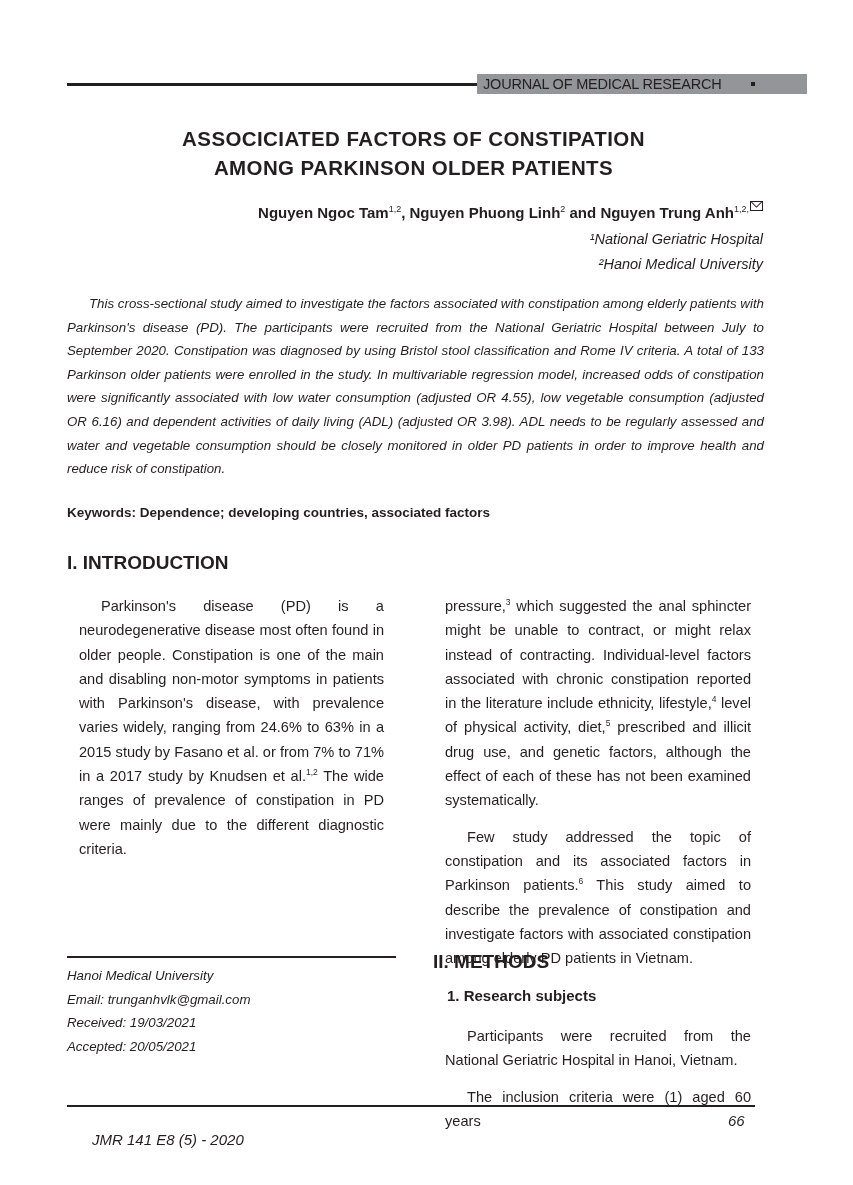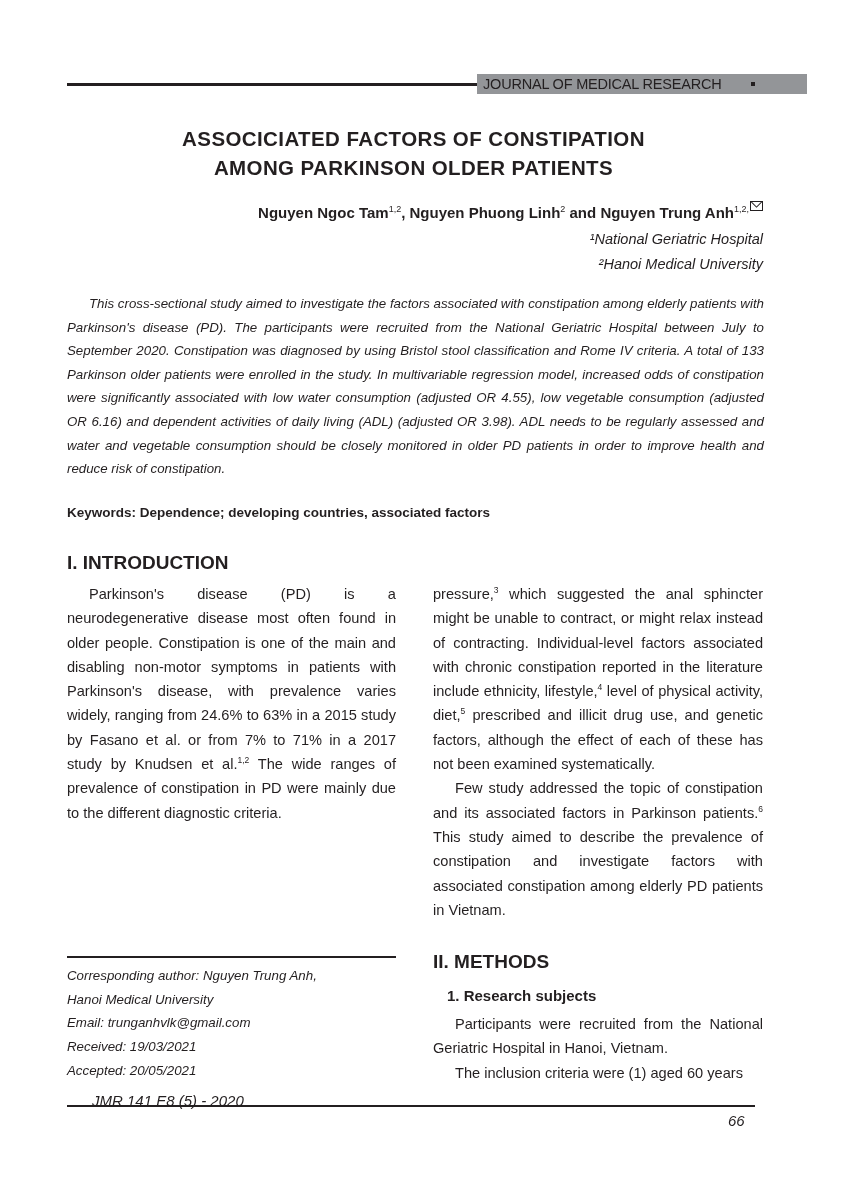--- a/index.html
+++ b/index.html
@@ -10,30 +10,30 @@
   .header-dot { left:751px; top:82px; width:4px; height:4px; background:#231f20; }
   .title { left:67px; top:124px; width:693px; text-align:center; font-weight:bold; font-size:20.5px; line-height:29px; letter-spacing:0.4px; }
   .authors { right:90px; top:204px; font-weight:bold; font-size:15px; white-space:nowrap; }
   .authors sup { font-weight:normal; font-size:9px; }
   .mail-icon { display:inline-block; width:11px; height:8px; border:1px solid #231f20; position:relative; top:-7px; margin-left:1px; overflow:hidden; }
   .mail-icon:before { content:""; position:absolute; left:0; top:-5px; width:7px; height:7px; border:1px solid #231f20; transform:rotate(45deg); left:1px; }
   .affil { right:90px; font-style:italic; font-size:14.5px; white-space:nowrap; }
   .abstract { left:67px; top:292px; width:697px; font-style:italic; font-size:13.3px; line-height:23.6px; text-align:justify; text-indent:22px; color:#231f20; }
   .keywords { left:67px; top:505px; font-weight:bold; font-size:13.5px; }
   .col { font-size:14.6px; line-height:24.3px; text-align:justify; }
-  .col p { margin:0; text-indent:22px; }
+  .col p { margin:12px; text-indent:22px; }
   .col-left { left:67px; top:582px; width:329px; }
   .col-right { left:433px; top:582px; width:330px; }
   .h1 { font-weight:bold; font-size:19px; }
   .h2 { font-weight:bold; font-size:15px; }
   .sup { font-size:8.5px; vertical-align:super; line-height:0; }
   .fn-rule { left:67px; top:956px; width:329px; height:2px; background:#231f20; }
   .footnote { left:67px; top:964px; font-style:italic; font-size:13.3px; line-height:23.7px; }
   .footer-rule { left:67px; top:1105px; width:688px; height:2px; background:#231f20; }
-  .footer-left { left:92px; top:1092px; font-style:italic; font-size:15px; }
+  .footer-left { left:92px; top:1131px; font-style:italic; font-size:15px; }
   .footer-right { left:728px; top:1112px; font-style:italic; font-size:15px; }
 </style>
 </head>
 <body>
 
 <div class="abs header-rule"></div>
 <div class="abs header-label">JOURNAL OF MEDICAL RESEARCH</div>
 <div class="abs header-dot"></div>
 
 <div class="abs title">
@@ -53,21 +53,20 @@
 
 <div class="abs" style="left:67px; top:552px;">
   <span class="h1">I. INTRODUCTION</span>
 </div>
 <div class="abs col col-left">
   <p><span>Parkinson's disease (PD) is a neurodegenerative disease most often found in older people. Constipation is one of the main and disabling non-motor symptoms in patients with Parkinson's disease, with prevalence varies widely,  ranging from 24.6% to 63% in a 2015 study by Fasano et al. or from 7% to 71% in a 2017 study by Knudsen et al.</span><span class="sup">1,2</span><span> The wide ranges of prevalence of constipation in PD were mainly due to the different diagnostic criteria.</span></p>
 </div>
 
 <div class="abs fn-rule"></div>
 <div class="abs footnote">
-  <div>Corresponding author: Nguyen Trung Anh,</div>
   <div>Hanoi Medical University</div>
   <div>Email: trunganhvlk@gmail.com</div>
   <div>Received: 19/03/2021</div>
   <div>Accepted: 20/05/2021</div>
 </div>
 
 <div class="abs col col-right">
   <p style="text-indent:0;"><span>pressure,</span><span class="sup">3</span><span> which suggested the anal sphincter might be unable to contract, or might relax instead of contracting. Individual-level factors associated with chronic constipation reported in the literature include ethnicity, lifestyle,</span><span class="sup">4</span><span> level of physical activity, diet,</span><span class="sup">5</span><span> prescribed and illicit drug use, and genetic factors, although the effect of each of these has not been examined systematically.</span></p>
   <p><span>Few study addressed the topic of constipation and its associated factors in Parkinson patients.</span><span class="sup">6</span><span> This study aimed to describe the prevalence of constipation and investigate factors with associated constipation among elderly PD patients in Vietnam.</span></p>
 </div>

